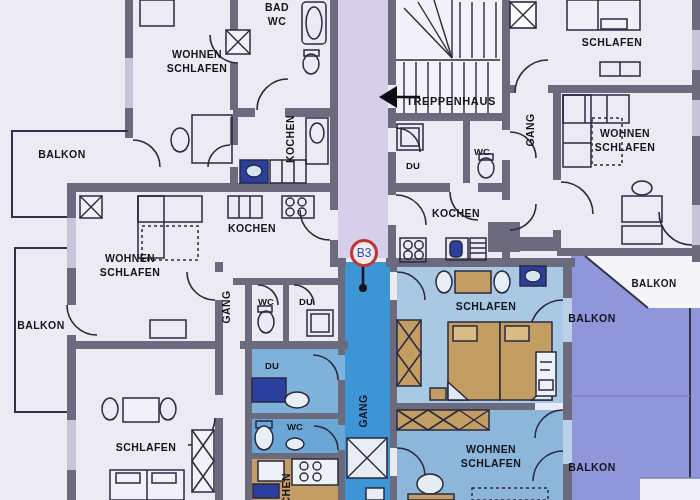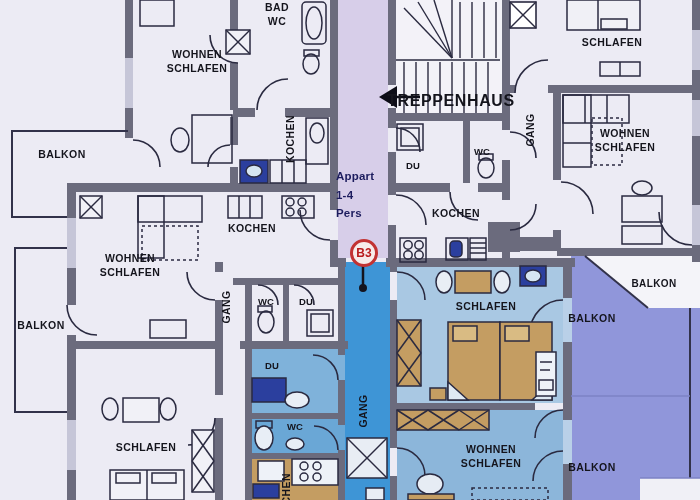--- a/index.html
+++ b/index.html
@@ -3,24 +3,24 @@
 <meta charset="utf-8">
 <style>
   html,body{margin:0;padding:0;background:#fff;}
   .plan{position:relative;width:700px;height:500px;background:#ecebf4;overflow:hidden;
         font-family:"Liberation Sans",sans-serif;}
   .plan svg{position:absolute;left:0;top:0;}
   .lbl{position:absolute;transform:translate(-50%,-50%);font-weight:bold;font-size:10.5px;
        letter-spacing:.4px;color:#14141c;white-space:pre-line;text-align:center;line-height:1.3;z-index:5;}
   .lbl.vert{transform:translate(-50%,-50%) rotate(-90deg);}
   .lbl.small{font-size:9.5px;letter-spacing:.2px;}
-  .lbl.trepp{font-size:16px;letter-spacing:.6px;}
+  .lbl.trepp{font-size:11px;letter-spacing:.6px;}
   .lbl.appart{transform:none;text-align:left;color:#1c1c5e;font-size:11.5px;line-height:1.62;letter-spacing:.2px;}
   .b3{position:absolute;left:350px;top:239px;width:22px;height:22px;border-radius:50%;
-      border:3px solid #c23333;background:#f7ecea;color:#b91c1c;font-weight:bold;font-size:12px;
+      border:3px solid #c23333;background:#f7ecea;color:#1d4ed8;font-weight:normal;font-size:12px;
       display:flex;align-items:center;justify-content:center;z-index:6;}
 </style>
 </head>
 <body>
 
 <div class="plan">
 <svg width="700" height="500" viewBox="0 0 700 500">
 
   <g>
     <rect x="0" y="0" width="700" height="500" fill="#ecebf4"></rect>
@@ -334,23 +334,20 @@
 </svg>
 
   <div class="lbl" style="left:277px;top:15px;text-align:center;">BAD
 WC</div>
   <div class="lbl" style="left:197px;top:62px;">WOHNEN
 SCHLAFEN</div>
   <div class="lbl" style="left:612px;top:43px;">SCHLAFEN</div>
   <div class="lbl trepp" style="left:451px;top:101px;">TREPPENHAUS</div>
   <div class="lbl" style="left:62px;top:155px;">BALKON</div>
   <div class="lbl vert" style="left:291px;top:139px;">KOCHEN</div>
-  <div class="lbl appart" style="left:336px;top:167px;">Appart
-1-4
-Pers</div>
   <div class="lbl small" style="left:413px;top:166px;">DU</div>
   <div class="lbl small" style="left:482px;top:152px;">WC</div>
   <div class="lbl vert" style="left:531px;top:130px;">GANG</div>
   <div class="lbl" style="left:625px;top:141px;">WOHNEN
 SCHLAFEN</div>
   <div class="lbl" style="left:456px;top:214px;">KOCHEN</div>
   <div class="lbl" style="left:252px;top:229px;">KOCHEN</div>
   <div class="lbl" style="left:130px;top:266px;">WOHNEN
 SCHLAFEN</div>
   <div class="lbl" style="left:654px;top:283px;font-size:10px;">BALKON</div>

